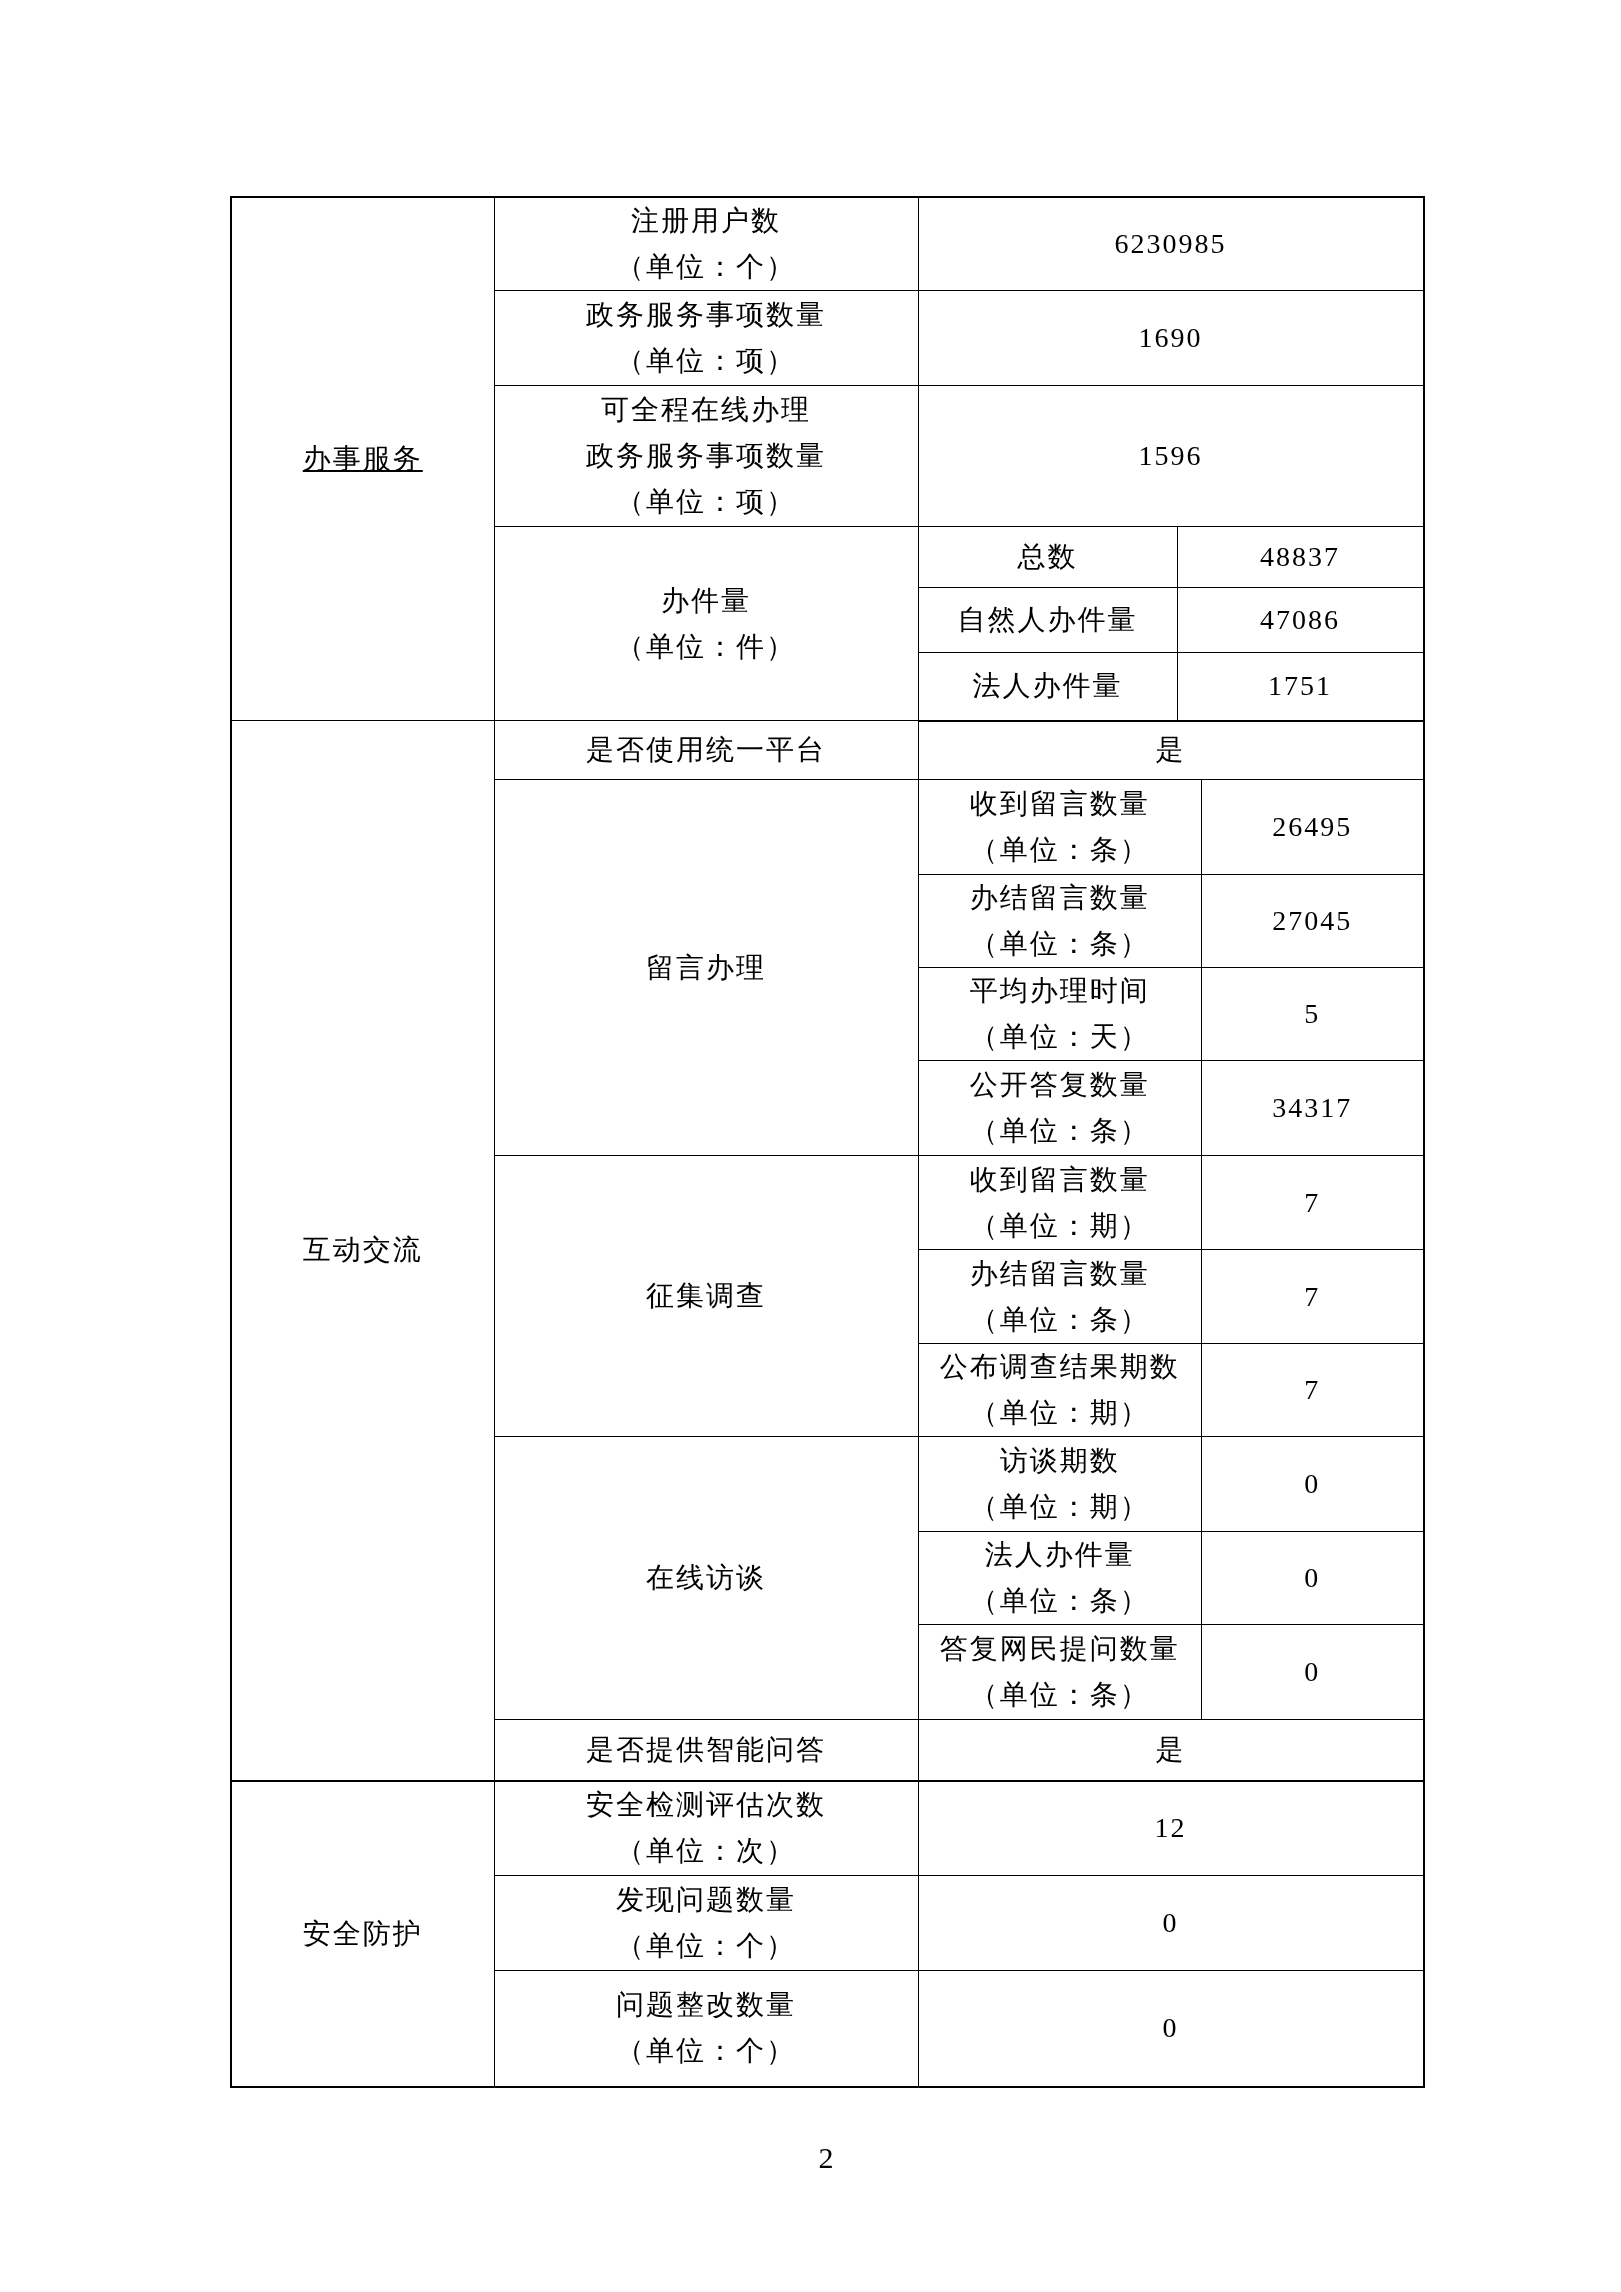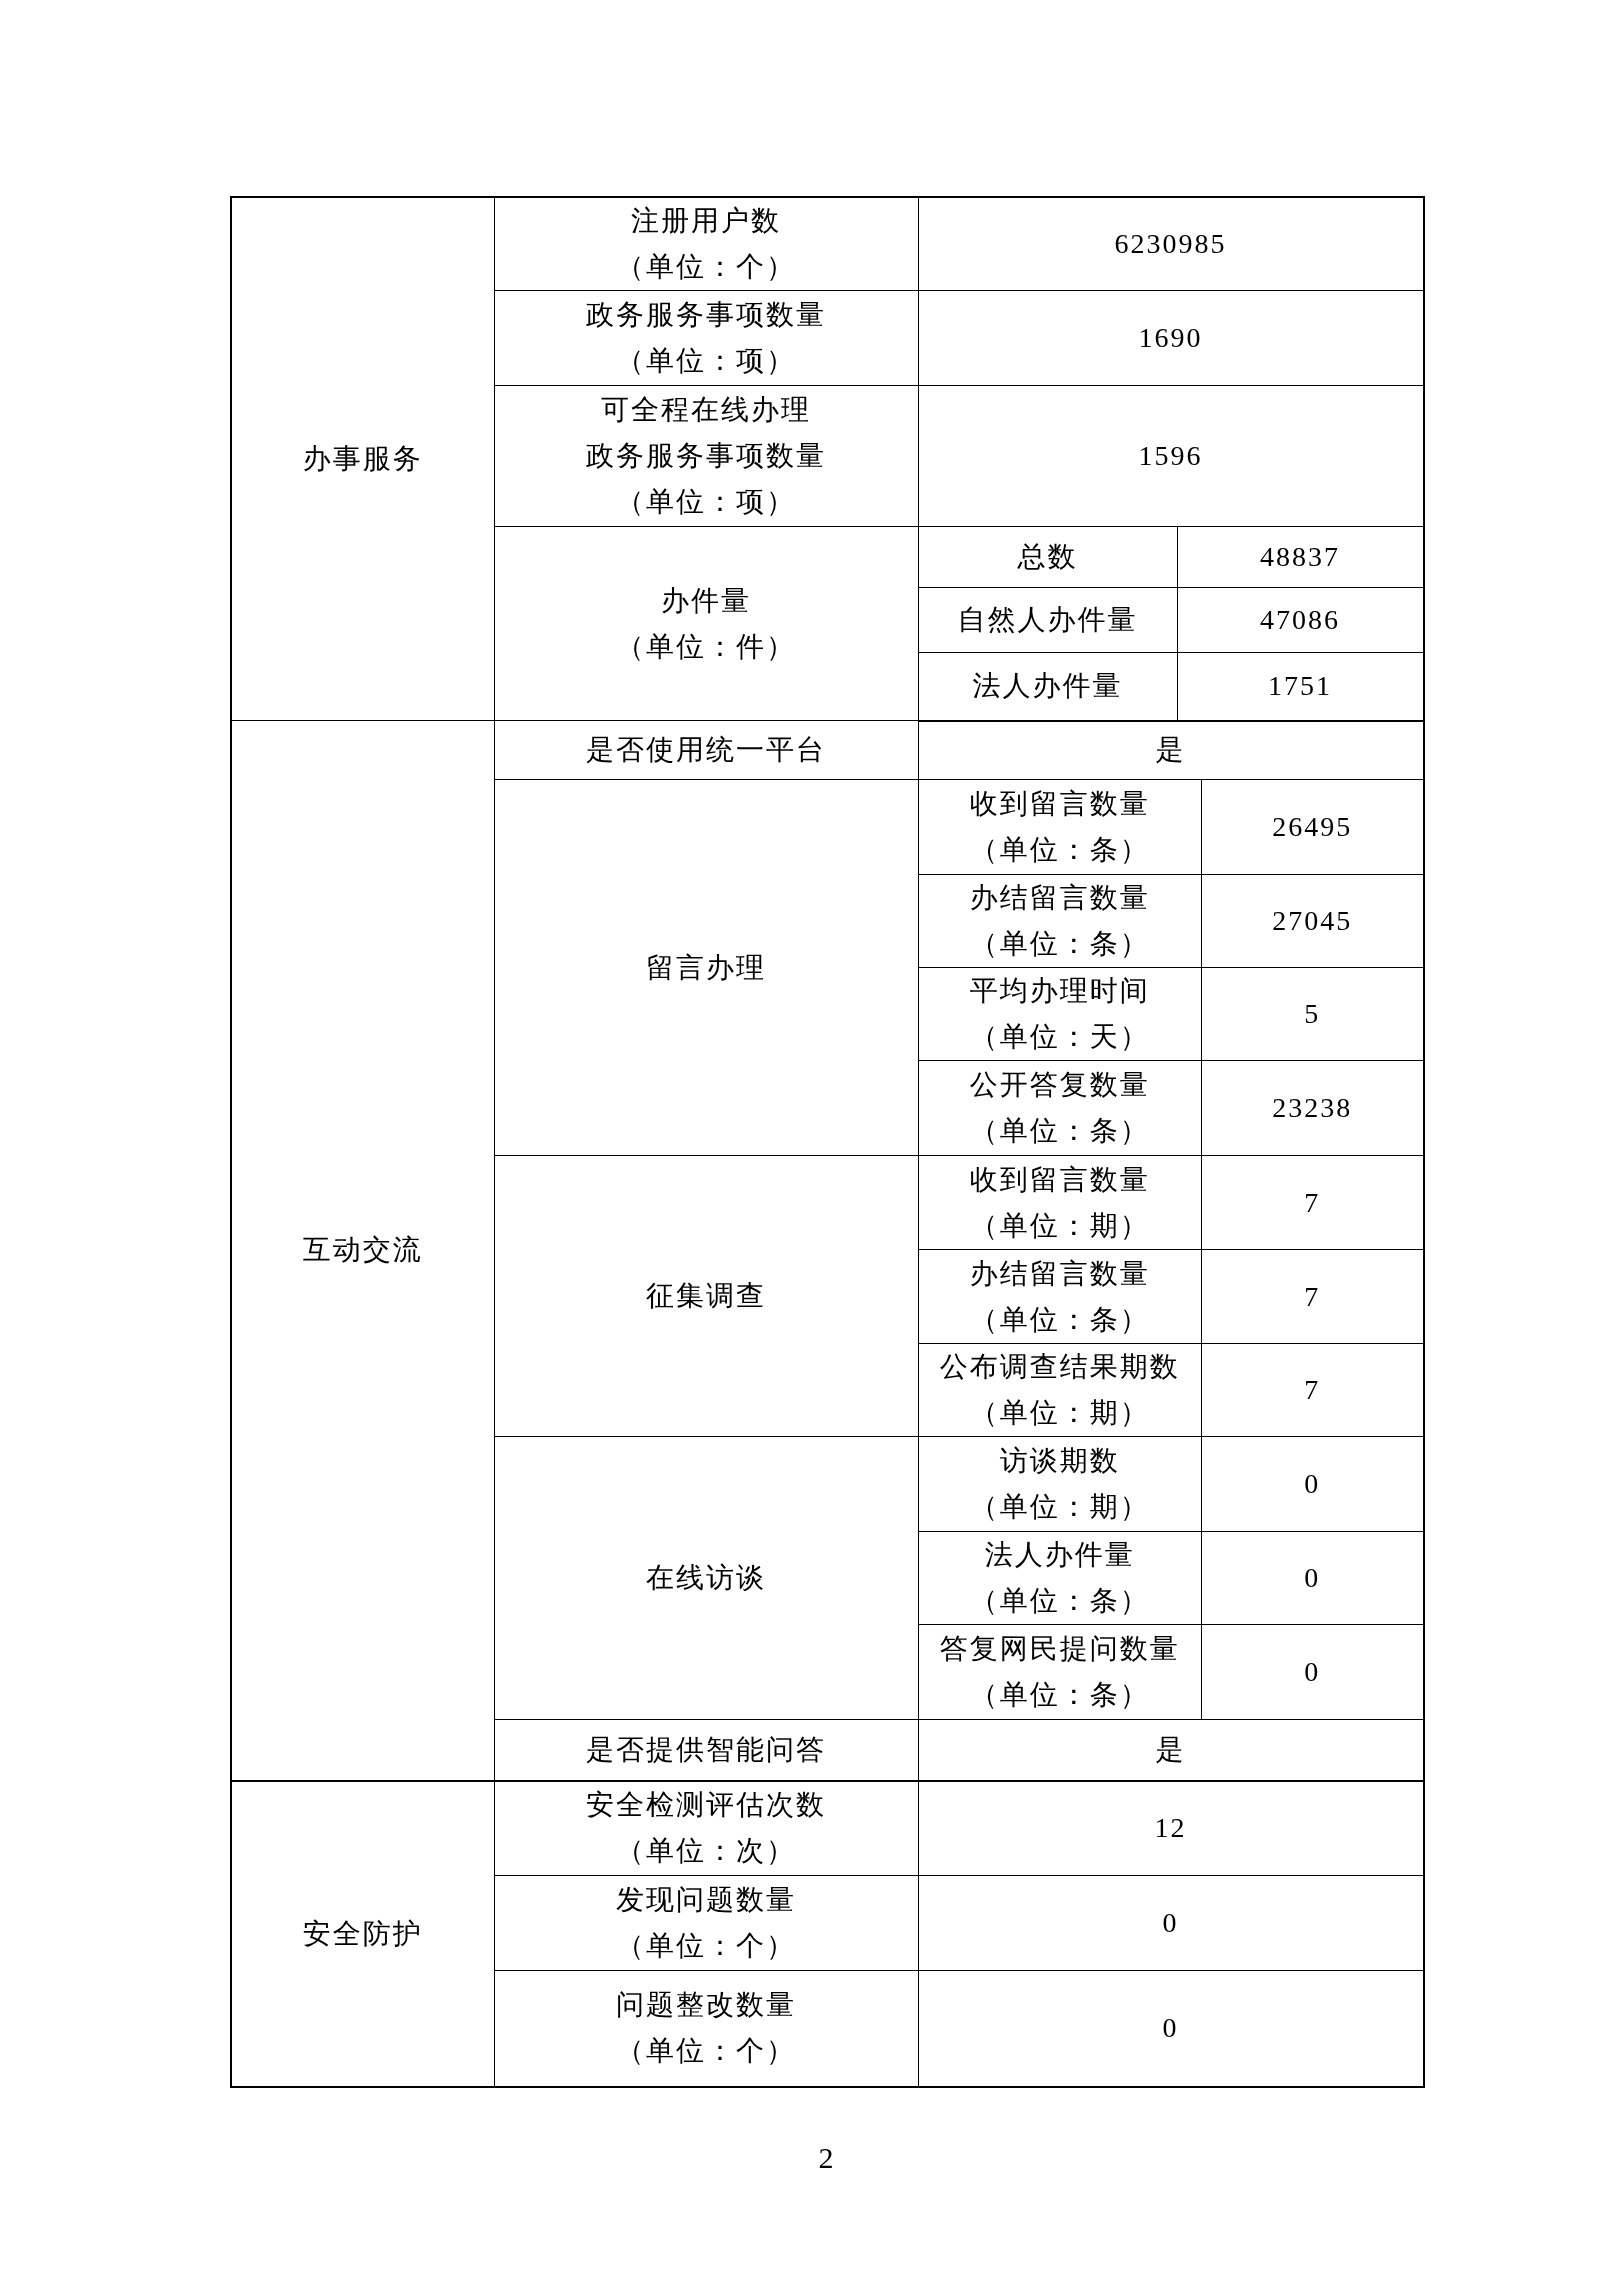--- a/index.html
+++ b/index.html
@@ -19,21 +19,21 @@
     border: 1px solid #000;
     padding: 0;
     text-align: center;
     vertical-align: middle;
     font-size: 28px;
     letter-spacing: 2px;
     overflow: hidden;
   }
   .ln { line-height: 46px; }
   td.val { font-size: 29px; letter-spacing: 1px; }
-  td.cat-top { vertical-align: top; }
+  td.cat-top { vertical-align: top; text-decoration: underline; }
   td.sb { border-bottom: 2px solid #000 !important; }
   .page-num {
     position: absolute; left: 230px; top: 2139px; width: 1192px;
     text-align: center; font-size: 30px; line-height: 37px; letter-spacing: 0;
   }
 </style>
 </head>
 <body>
 
 <div class="page">
@@ -127,21 +127,21 @@
         <div class="ln">平均办理时间</div>
         <div class="ln">（单位：天）</div>
       </td>
       <td class="val">5</td>
     </tr>
     <tr style="height:95px">
       <td colspan="2">
         <div class="ln">公开答复数量</div>
         <div class="ln">（单位：条）</div>
       </td>
-      <td class="val">23238</td>
+      <td class="val">34317</td>
     </tr>
     <tr style="height:94px">
       <td rowspan="3">
         <div class="ln">征集调查</div>
       </td>
       <td colspan="2">
         <div class="ln">收到留言数量</div>
         <div class="ln">（单位：期）</div>
       </td>
       <td class="val">7</td>

